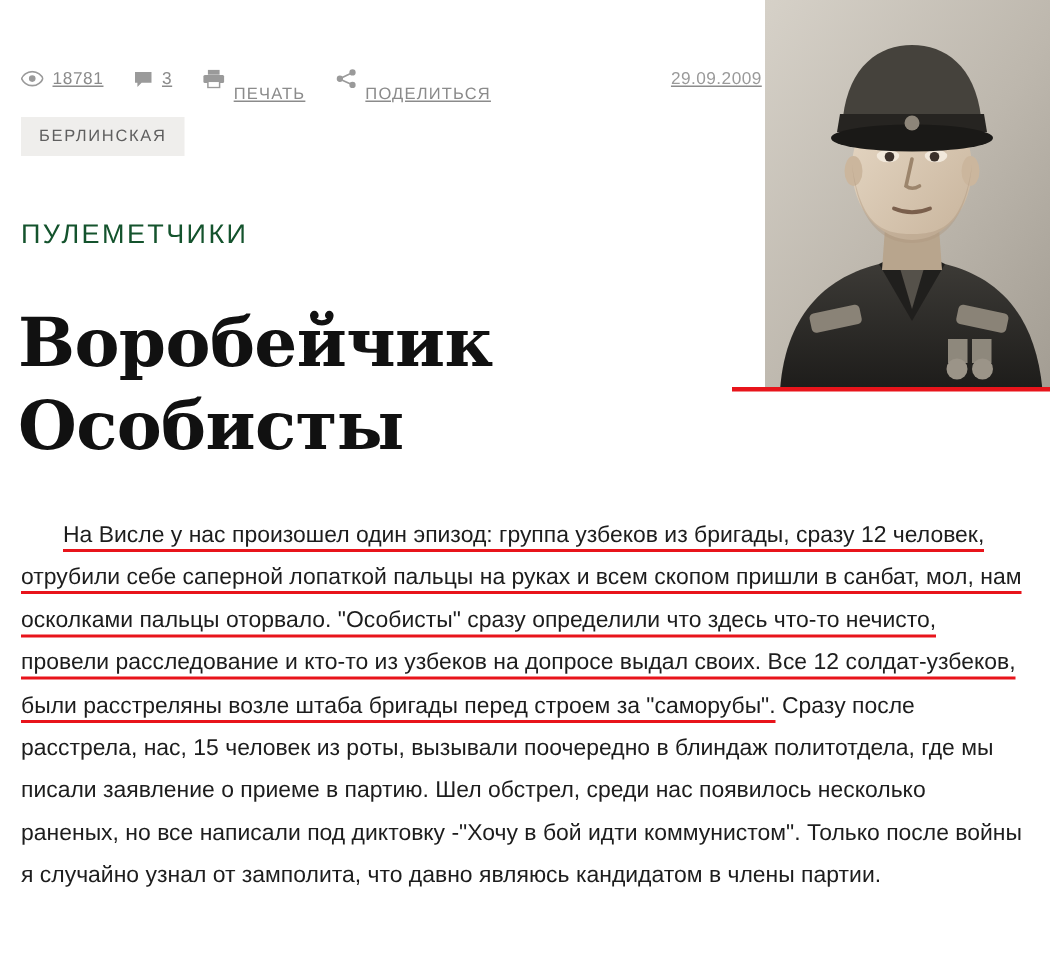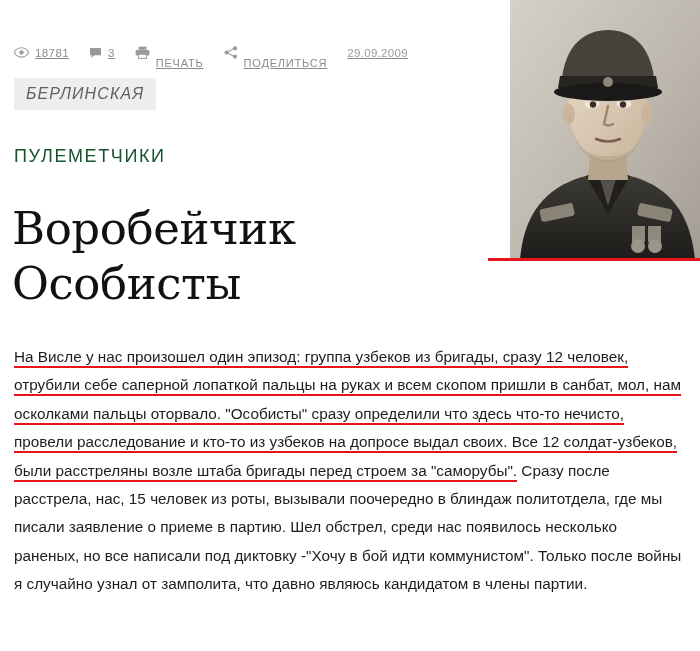--- a/index.html
+++ b/index.html
@@ -61,56 +61,56 @@
     align-items: center;
     justify-content: center;
     margin-right: 6px;
     color: #9a9a9a;
   }
   .meta .lbl { color: #8b8b8b; }
   .meta .cap { text-transform: uppercase; letter-spacing: .8px; font-size: 11px; margin-top: 21px; }
   .meta .date {
     color: #9a9a9a;
     font-size: 11.5px;
+    margin-left: 100px;
     letter-spacing: .3px;
   }
 
   
   .tag {
     position: absolute;
     top: 78px;
     left: 14px;
     background: #efeeec;
     color: #5f5f5f;
-    font-size: 16px;
+    font-size: 11px;
     letter-spacing: 1.1px;
     padding: 7px 12px 7px 12px;
     text-transform: uppercase;
-    font-style: italic;
   }
 
   
   .rubric {
     position: absolute;
     top: 146px;
     left: 14px;
     font-size: 18px;
     letter-spacing: 1.6px;
     color: #14532d;
     text-transform: uppercase;
   }
 
   
   .title {
     position: absolute;
     top: 172px;
     left: 12px;
     width: 470px;
     font-family: "DejaVu Serif", serif;
-    font-weight: normal;
+    font-weight: bold;
     font-size: 45px;
     line-height: 1.22;
     color: #111111;
     letter-spacing: -0.4px;
   }
 
   
   .article {
     position: absolute;
     top: 343px;
@@ -118,20 +118,21 @@
     width: 672px;
     font-size: 15.3px;
     line-height: 28.4px;
     color: #1d1d1d;
     text-align: left;
   }
   .article p { margin: 0; }
   .u {
     border-bottom: 2px solid #e8141b;
     padding-bottom: 1px;
+    margin-left: 28px;
   }
 </style>
 </head>
 <body>
 
 <div class="photo">
   <svg width="190" height="260" viewBox="0 0 190 260" xmlns="http://www.w3.org/2000/svg">
     <defs>
       <linearGradient id="bg" x1="0" y1="0" x2="1" y2="1">
         <stop offset="0%" stop-color="#d6d1c8"></stop>

